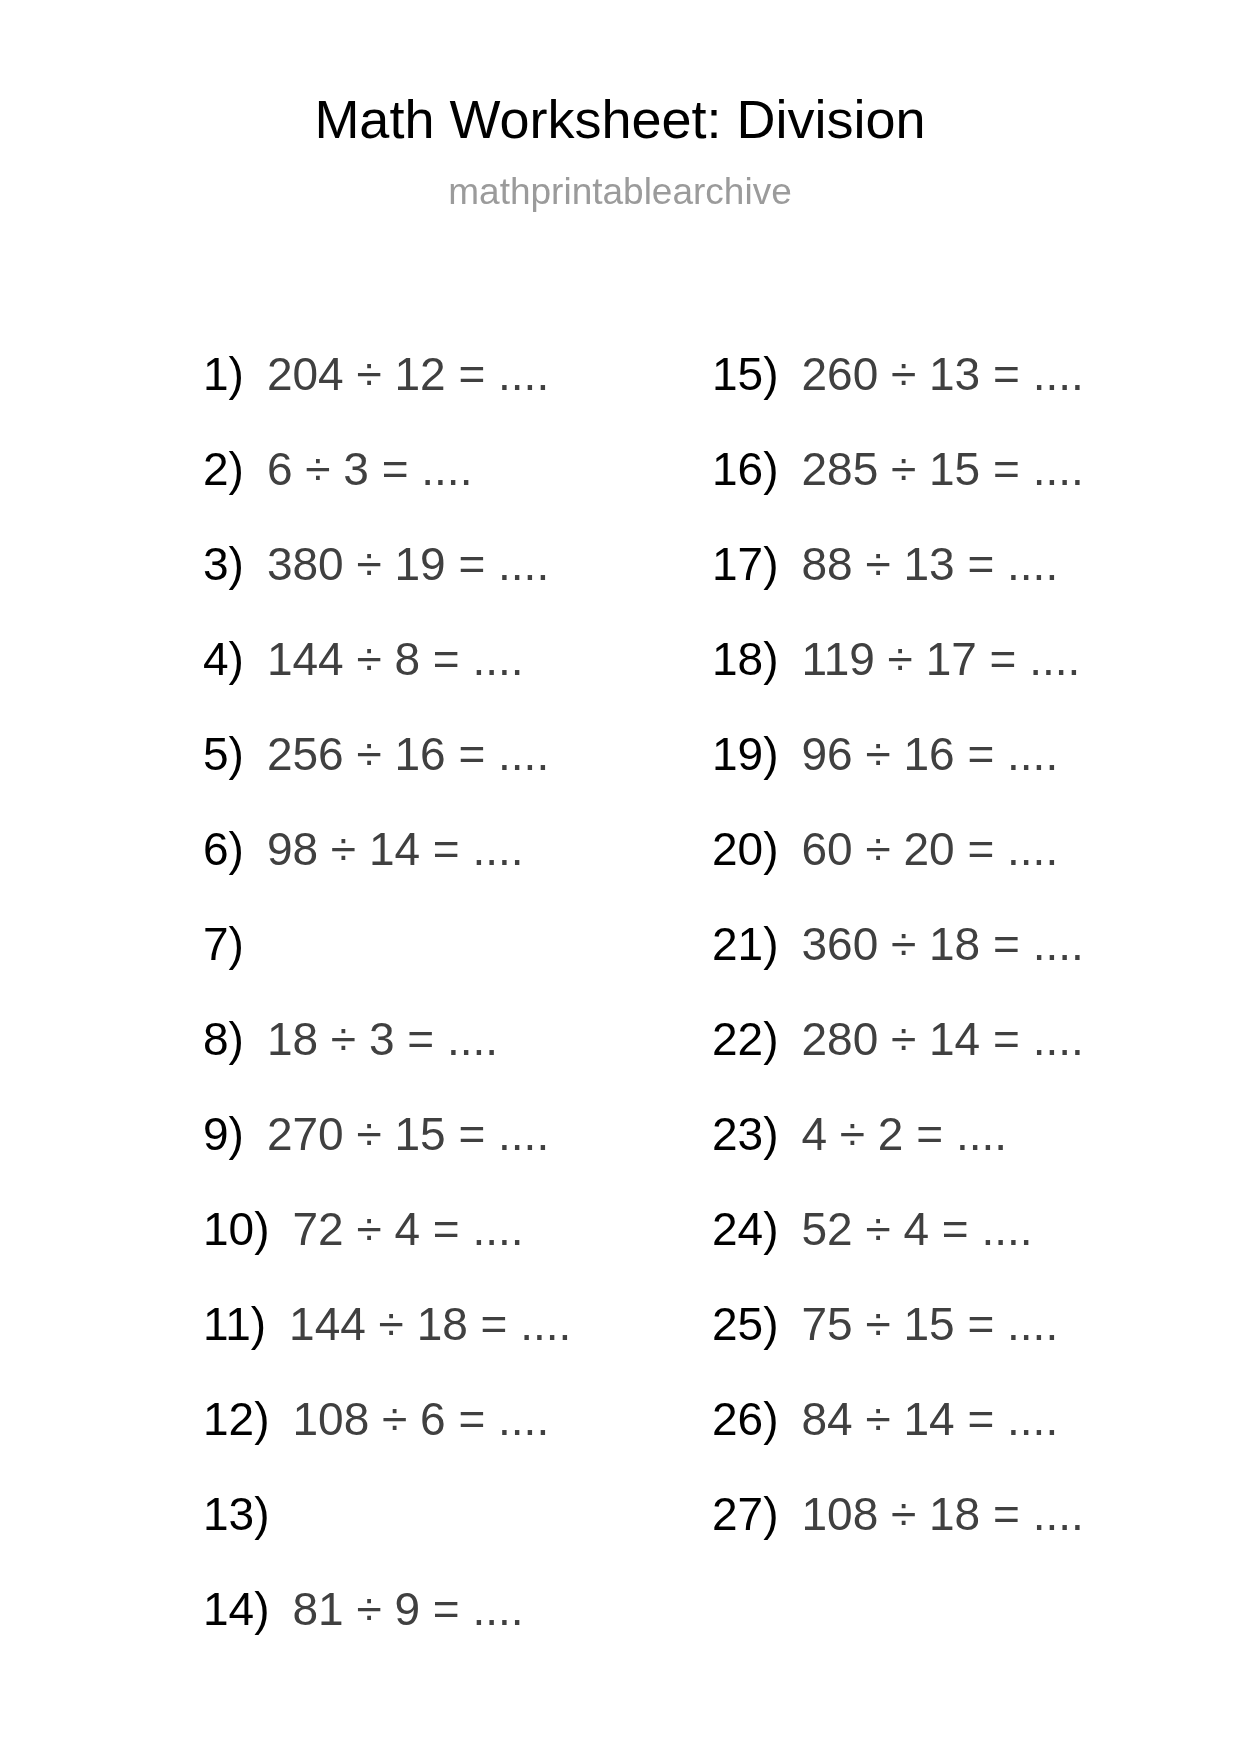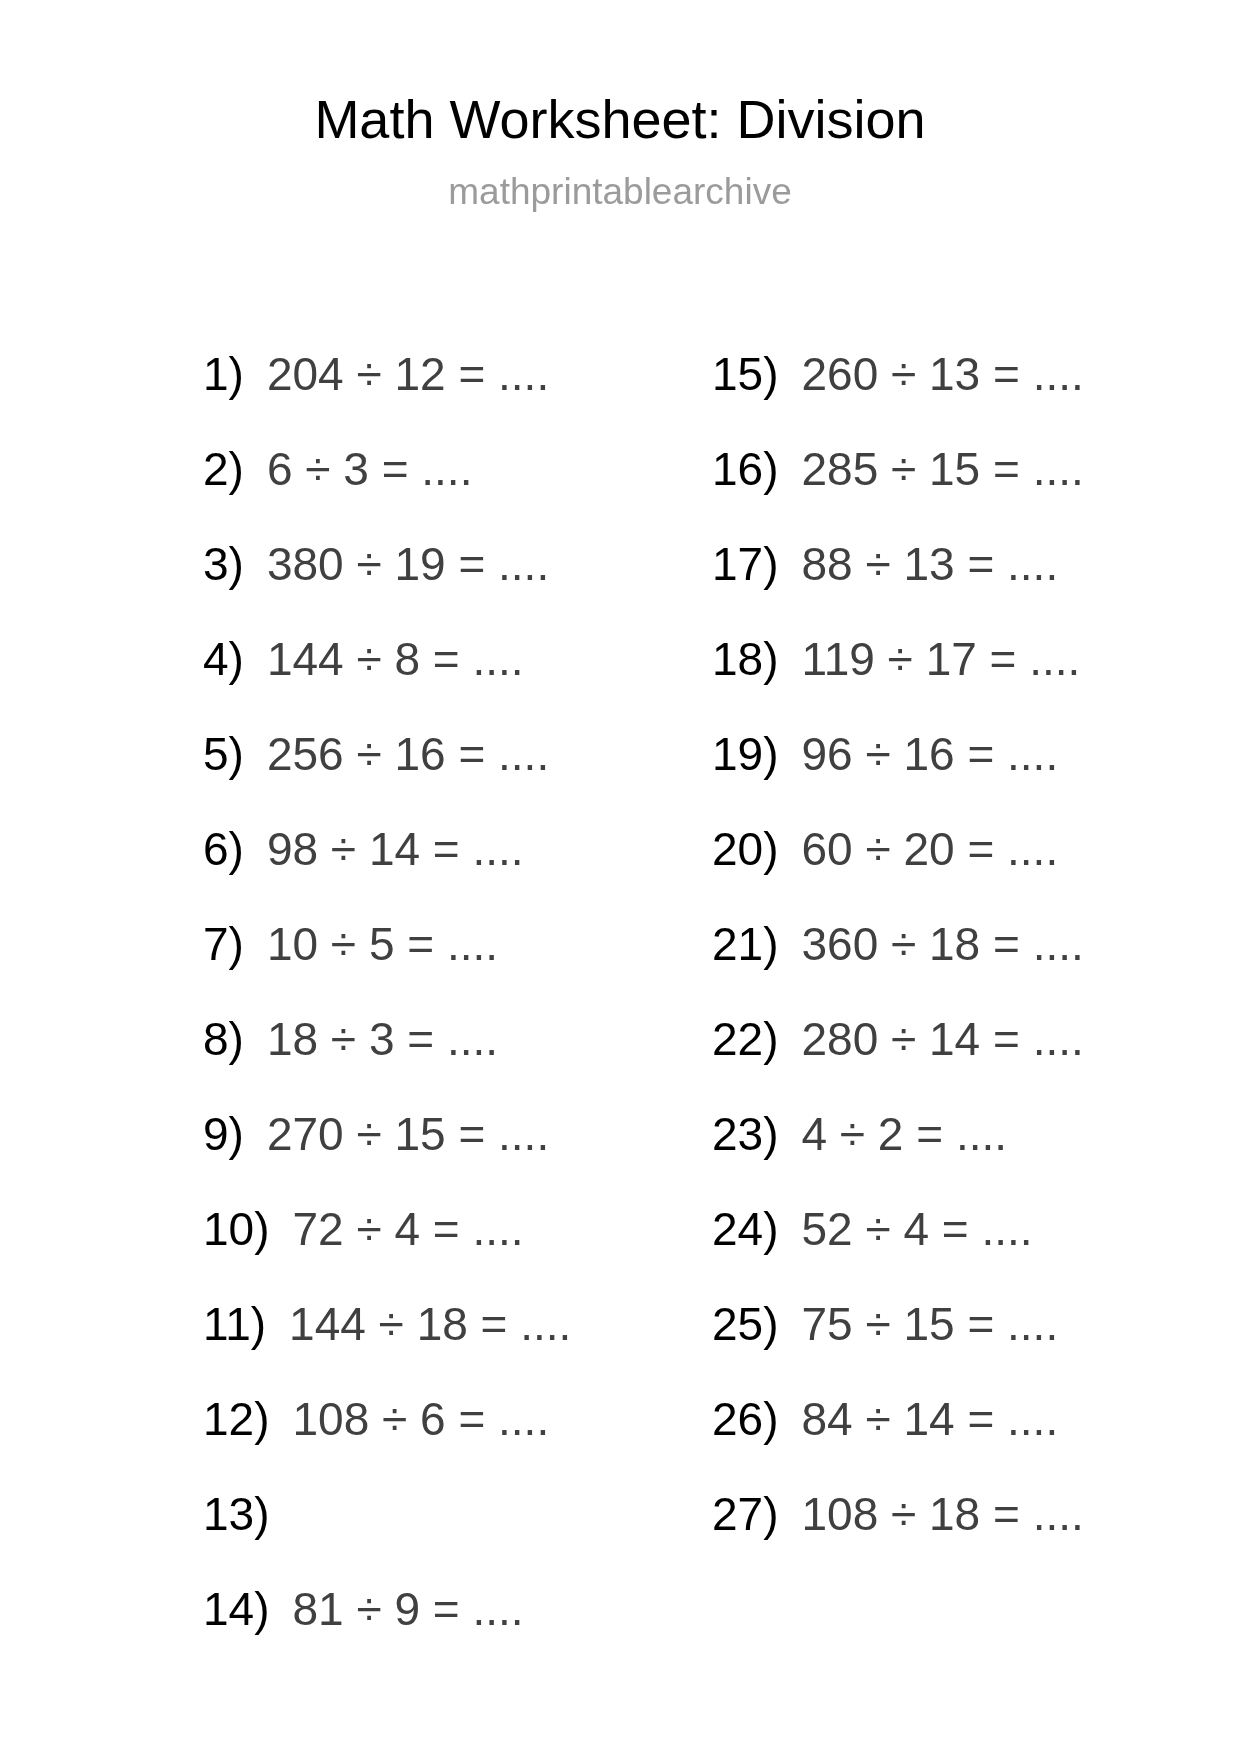--- a/index.html
+++ b/index.html
@@ -89,21 +89,20 @@
         <div class="row">
           <span class="num">5)</span>
           <span class="expr">256 ÷ 16 = ....</span>
         </div>
         <div class="row">
           <span class="num">6)</span>
           <span class="expr">98 ÷ 14 = ....</span>
         </div>
         <div class="row">
           <span class="num">7)</span>
-          <span class="expr">10 ÷ 5 = ....</span>
         </div>
         <div class="row">
           <span class="num">8)</span>
           <span class="expr">18 ÷ 3 = ....</span>
         </div>
         <div class="row">
           <span class="num">9)</span>
           <span class="expr">270 ÷ 15 = ....</span>
         </div>
         <div class="row">

